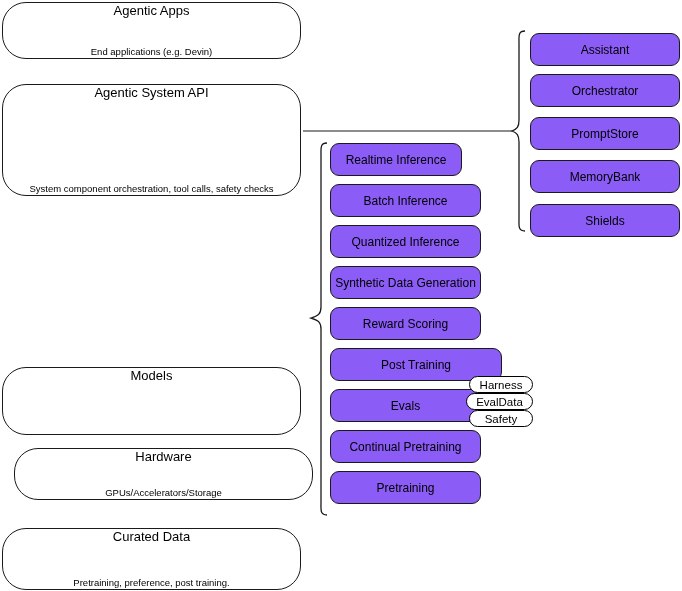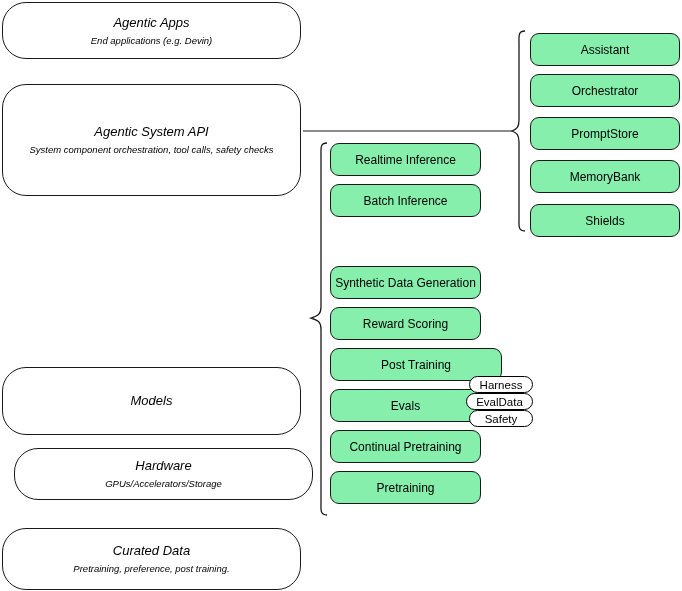--- a/index.html
+++ b/index.html
@@ -17,41 +17,40 @@
   }
   .stack-box {
     position: absolute;
     box-sizing: border-box;
     border: 1.2px solid #1a1a1a;
     border-radius: 24px;
     background: #ffffff;
     display: flex;
     flex-direction: column;
     align-items: center;
-    justify-content: center;
+    justify-content: space-between;
     text-align: center;
-    font-style: italic;
   }
   .stack-title {
     font-size: 13px;
     color: #000000;
     line-height: 16px;
   }
   .stack-sub {
     font-size: 9.5px;
     color: #000000;
     line-height: 13px;
     margin-top: 3px;
   }
   .cap-box {
     position: absolute;
     box-sizing: border-box;
     border: 1.2px solid #1a1a1a;
     border-radius: 9px;
-    background: #86efac;
+    background: #8b5cf6;
     display: flex;
     align-items: center;
     justify-content: center;
     text-align: center;
     font-size: 12px;
     color: #000000;
   }
   .pill {
     position: absolute;
     box-sizing: border-box;
@@ -120,22 +119,23 @@
   <div class="stack-box" style="left:14px; top:448px; width:299px; height:52px;">
     <div class="stack-title">Hardware</div>
     <div class="stack-sub">GPUs/Accelerators/Storage</div>
   </div>
 
   <div class="stack-box" style="left:2px; top:528px; width:299px; height:62px;">
     <div class="stack-title">Curated Data</div>
     <div class="stack-sub">Pretraining, preference, post training.</div>
   </div>
 
-  <div class="cap-box" style="left:330px; top:143px; width:151px; height:33px;">Realtime Inference</div>
+  <div class="cap-box" style="left:330px; top:143px; width:132px; height:33px;">Realtime Inference</div>
   <div class="cap-box" style="left:330px; top:184px; width:151px; height:33px;">Batch Inference</div>
+  <div class="cap-box" style="left:330px; top:225px; width:151px; height:33px;">Quantized Inference</div>
   <div class="cap-box" style="left:330px; top:266px; width:151px; height:33px;">Synthetic Data Generation</div>
   <div class="cap-box" style="left:330px; top:307px; width:151px; height:33px;">Reward Scoring</div>
   <div class="cap-box" style="left:330px; top:348px; width:172px; height:33px;">Post Training</div>
   <div class="cap-box" style="left:330px; top:389px; width:151px; height:33px;">Evals</div>
   <div class="cap-box" style="left:330px; top:430px; width:151px; height:33px;">Continual Pretraining</div>
   <div class="cap-box" style="left:330px; top:471px; width:151px; height:33px;">Pretraining</div>
 
   <div class="pill" style="left:469px; top:376px; width:64px; height:17px;">Harness</div>
   <div class="pill" style="left:466px; top:393px; width:67px; height:17px;">EvalData</div>
   <div class="pill" style="left:469px; top:410px; width:64px; height:17px;">Safety</div>

